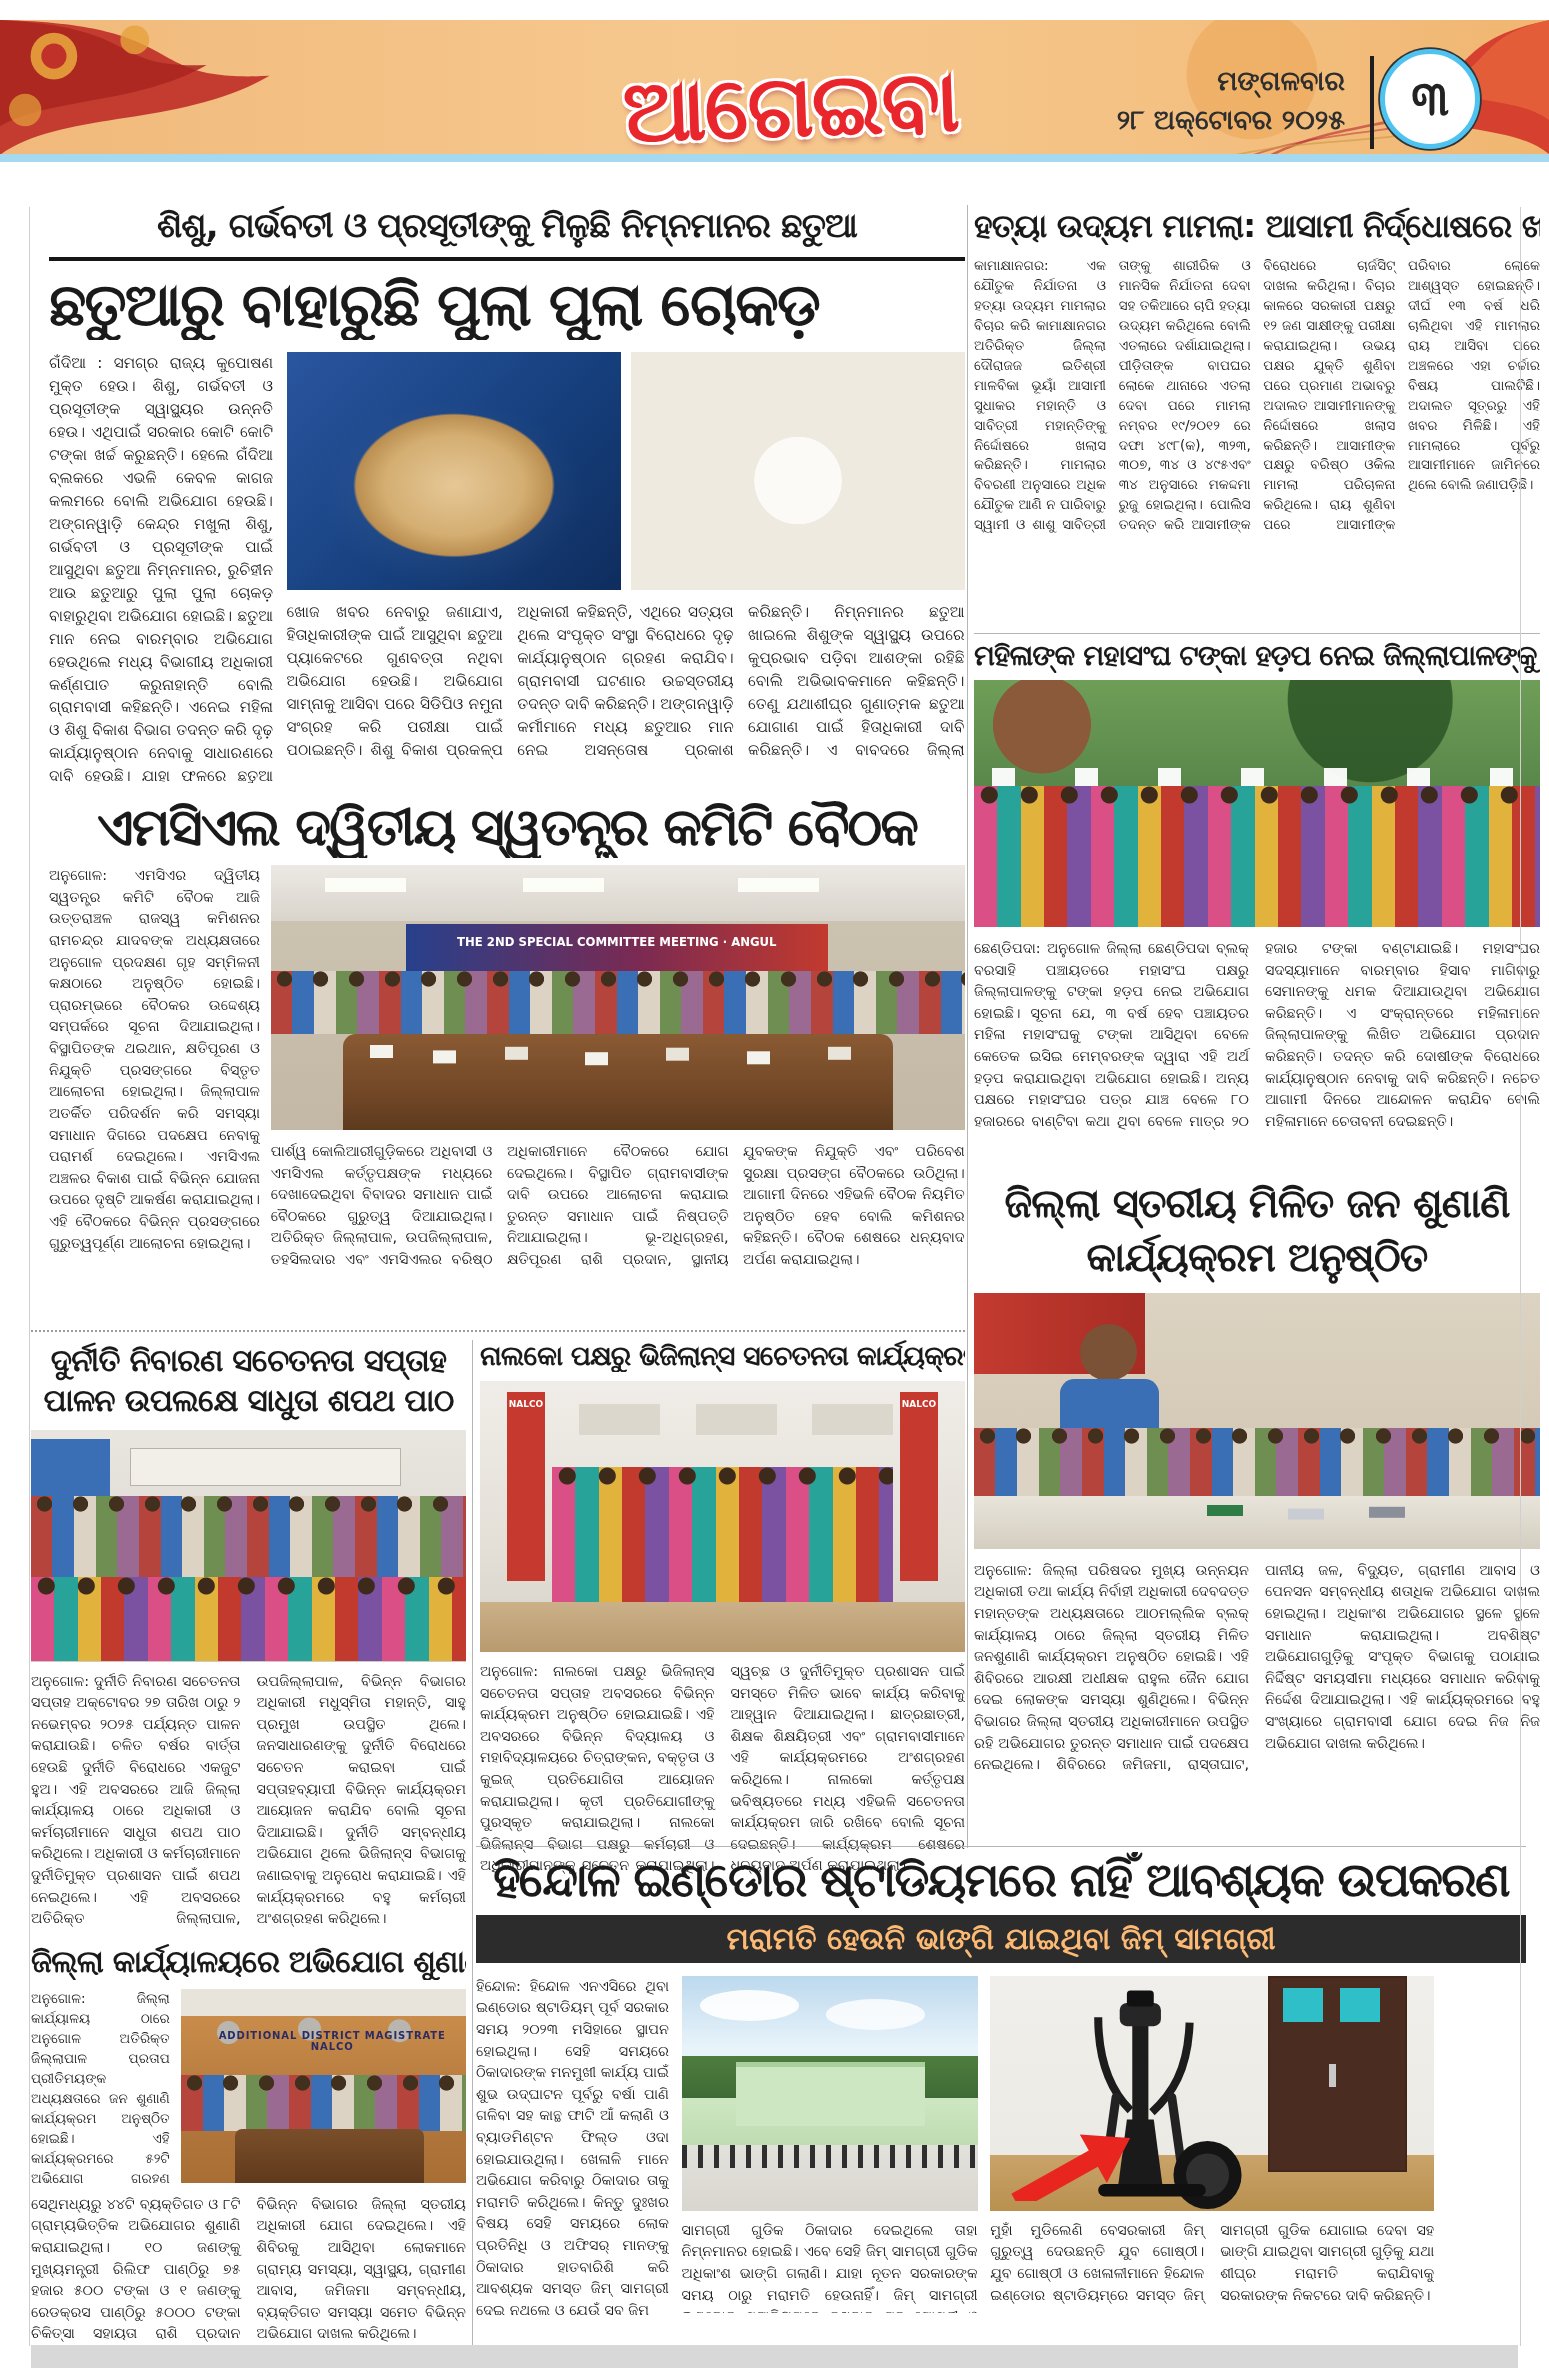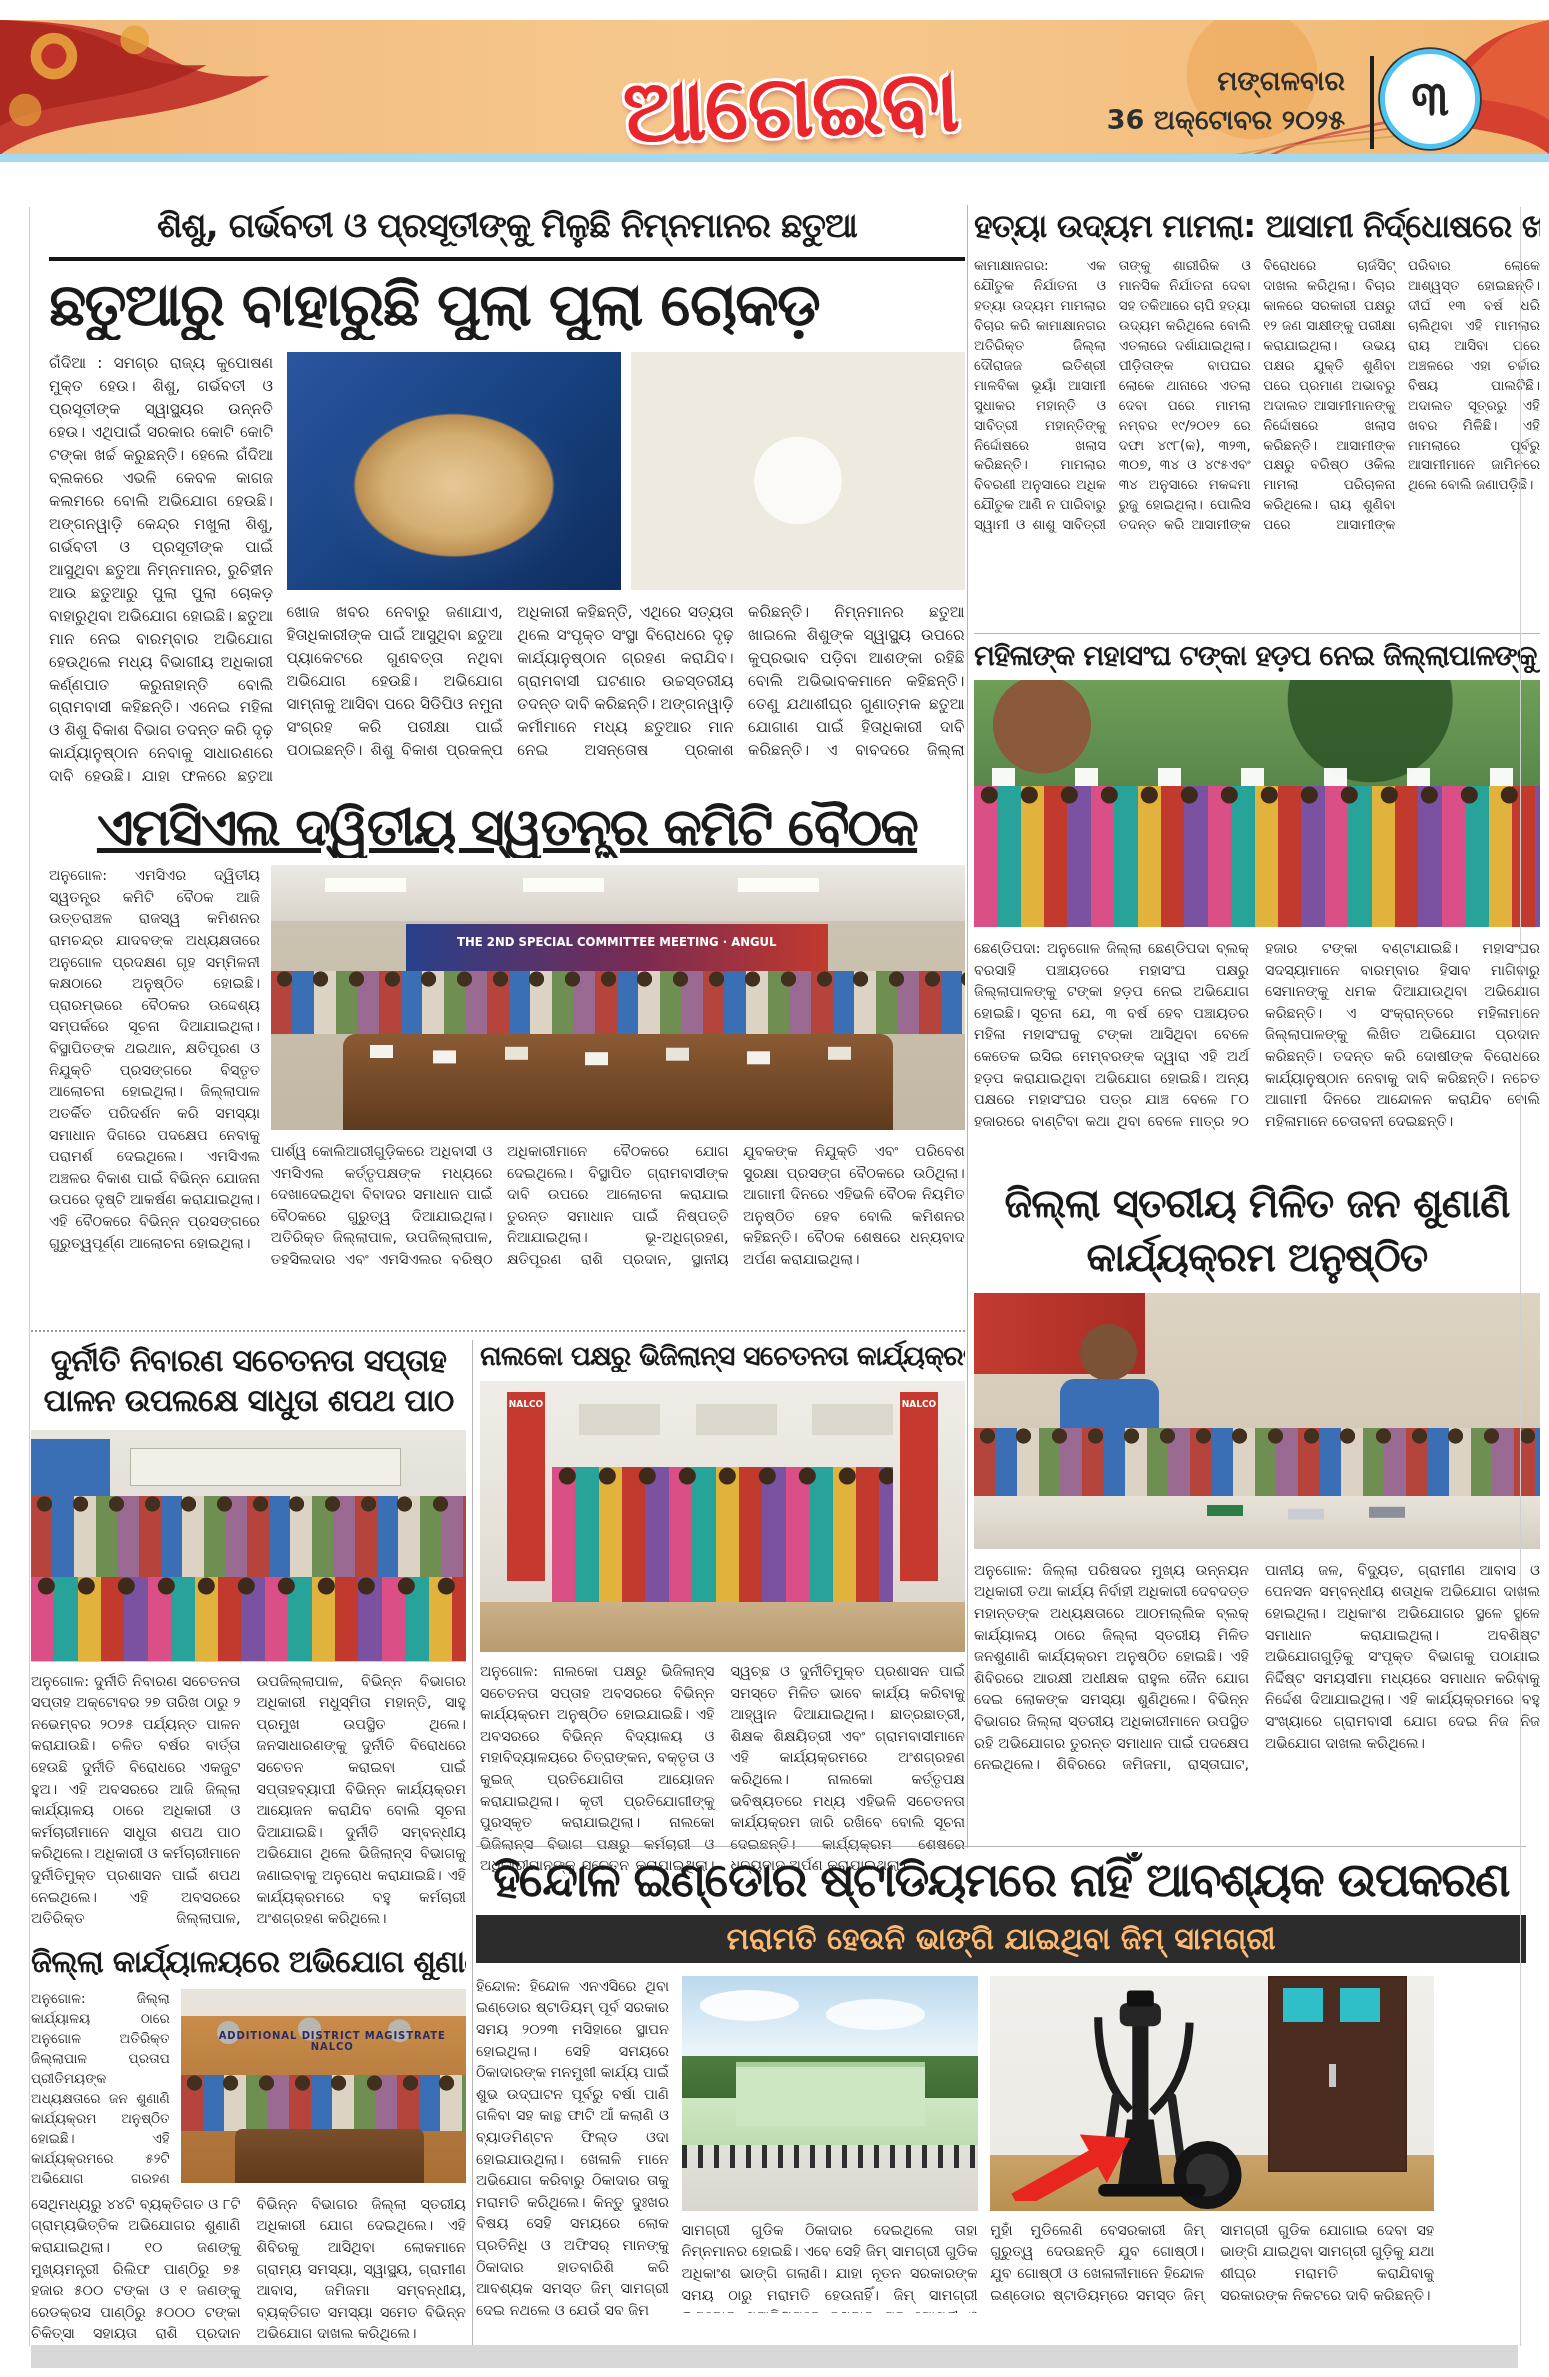--- a/index.html
+++ b/index.html
@@ -30,21 +30,21 @@
   .dotted{position:absolute;border-top:2.7px dotted #9a9a9a;height:0;}
   .footer-strip{position:absolute;left:31px;top:2345px;width:1487px;height:23px;background:#d8d8d8;}
   .edge-l{position:absolute;left:29px;top:207px;width:0.9px;height:2139px;background:#cfcfcf;}
   .edge-r{position:absolute;left:1520px;top:207px;width:0.9px;height:2139px;background:#cfcfcf;}
   
   .art{position:absolute;}
   .kicker{font-size:34px;font-weight:bold;text-align:center;letter-spacing:-0.9px;
     border-bottom:4.5px solid #161616;padding-bottom:10.8px;white-space:nowrap;overflow:hidden;}
   .hl-xl{font-size:59px;font-weight:bold;text-align:left;letter-spacing:-1.8px;margin-top:9px;
     white-space:nowrap;overflow:hidden;}
-  .hl-lg{font-size:52px;font-weight:bold;text-align:center;letter-spacing:-1.8px;white-space:nowrap;overflow:hidden;text-decoration:underline;}
+  .hl-lg{font-size:52px;font-weight:bold;text-align:center;letter-spacing:-1.8px;white-space:nowrap;overflow:hidden;}
   .hl-md{font-size:33px;font-weight:bold;text-align:center;letter-spacing:-0.9px;overflow:hidden;}
   .hl-sm{font-size:27px;font-weight:bold;text-align:center;letter-spacing:-0.9px;white-space:nowrap;overflow:hidden;}
   .nowrap{white-space:nowrap;}
   .body{text-align:justify;color:#1b1b1b;overflow:hidden;}
   .b17{font-size:15.3px;line-height:1.5;}
   .b16{font-size:14.4px;line-height:1.5;}
   .b15{font-size:13.5px;line-height:1.48;}
   .cols2{column-count:2;column-gap:16px;}
   .cols3{column-count:3;column-gap:14.4px;}
   .cols4{column-count:4;column-gap:12.6px;}
@@ -97,21 +97,21 @@
       <svg style="right:0" width="503" height="135" viewBox="0 0 560 150">
         <path d="M560,0 C430,25 480,85 370,98 C470,128 520,118 560,150 Z" fill="#d5402f"></path>
         <path d="M560,0 C470,18 500,60 420,75 C500,95 530,90 560,112 Z" fill="#e4603a" opacity="0.9"></path>
         <path d="M250,150 C330,110 420,120 470,80" stroke="#b5272f" stroke-width="3" fill="none" opacity="0.6"></path>
         <path d="M230,150 C320,118 410,130 465,95" stroke="#b5272f" stroke-width="2" fill="none" opacity="0.5"></path>
         <path d="M210,150 C310,128 400,140 460,110" stroke="#c9973f" stroke-width="2" fill="none" opacity="0.6"></path>
       </svg>
       <div class="masthead">ଆଗେଇବା</div>
       <div class="date-block">
         <div>ମଙ୍ଗଳବାର</div>
-        <div>36 ଅକ୍ଟୋବର ୨୦୨୫</div>
+        <div>୨୮ ଅକ୍ଟୋବର ୨୦୨୫</div>
       </div>
       <div class="hdr-vdiv"></div>
       <div class="page-circle">
         <span>୩</span>
       </div>
     </div>
   </div>
   <div class="blue-strip"></div>
 
   <div class="art" style="left:49px;top:205px;width:916px;">

